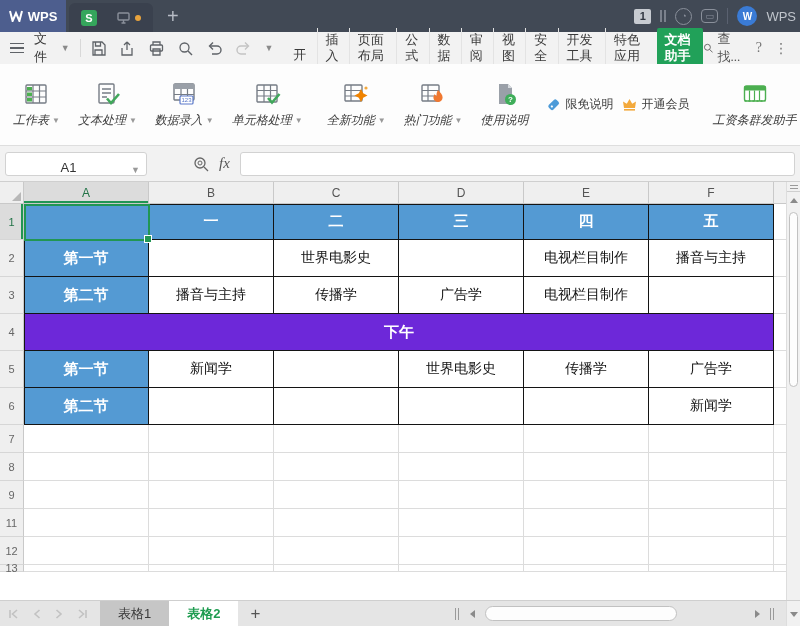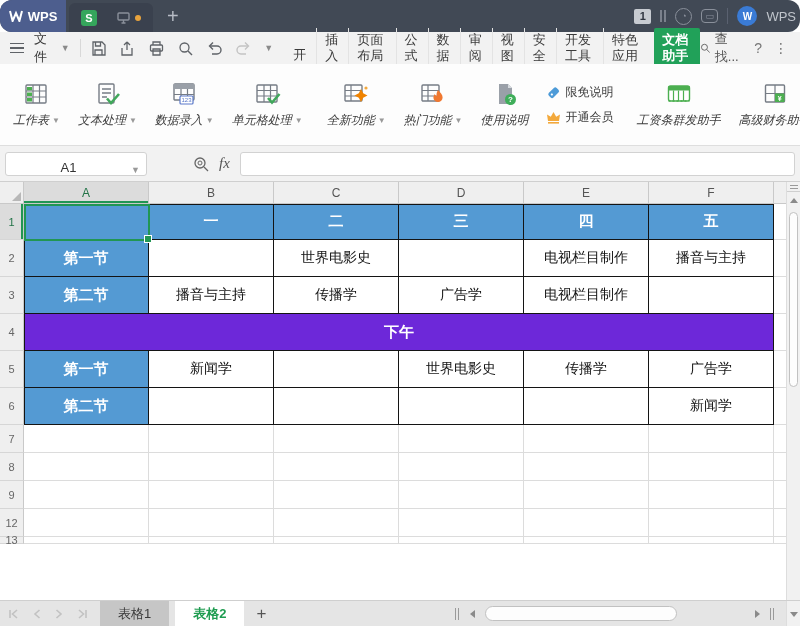--- a/index.html
+++ b/index.html
@@ -1,21 +1,21 @@
 <!DOCTYPE html>
 <html><head>
 <meta charset="utf-8">
 <style>
   * { box-sizing: border-box; margin: 0; padding: 0; }
   html,body { width:800px; height:626px; overflow:hidden; background:#fff;
     font-family:"Liberation Sans","DejaVu Sans",sans-serif; }
 
   
   .titlebar { position:absolute; left:0; top:0; width:800px; height:32px;
-    background:#414955; display:flex; align-items:stretch; overflow:hidden;border-radius:12px; }
+    background:#414955; display:flex; align-items:stretch; overflow:hidden; }
   .wps-home { width:66px; background:#4D5E8E; color:#fff; display:flex; align-items:center;
     justify-content:center; gap:5px; font-size:13px; font-weight:bold; }
   .doc-tab { display:flex; align-items:center; gap:6px; padding:0 12px; font-size:13px;
     color:#C9CED6; background:#4A5160; margin-left:3px; border-radius:6px 6px 0 0; margin-top:3px; }
   .doc-tab.active { background:#3A414E; color:#5CB878; }
   .sq-icon { width:16px; height:16px; border-radius:3px; display:flex; align-items:center;
     justify-content:center; flex:none; }
   .sq-red { background:#E0442F; }
   .sq-green { background:#35A65C; color:#fff; font-size:11px; font-weight:bold; }
   .tab-monitor { display:flex; align-items:center; gap:5px; margin-left:14px; }
@@ -30,21 +30,21 @@
     color:#8A909B; font-size:9px; display:flex; align-items:center; justify-content:center; }
   .tb-rsq { width:17px; height:14px; border:1.4px solid #8A909B; border-radius:4px;
     color:#8A909B; font-size:9px; display:flex; align-items:center; justify-content:center; }
   .tb-div { width:1px; height:16px; background:#5A6170; }
   .avatar { width:20px; height:20px; border-radius:50%; background:#3A7BD5; color:#fff;
     font-size:10px; font-weight:bold; display:flex; align-items:center; justify-content:center; }
   .acct { color:#C0C5CC; font-size:13px; white-space:nowrap; }
 
   
   .menubar { position:absolute; left:0; top:32px; width:800px; height:32px; background:#F2F2F2;
-    display:flex; align-items:center; font-size:13px; color:#3B3B3B; }
+    display:flex; align-items:center; font-size:13px; color:#3B3B3B;font-family:Liberation Serif, serif; }
   .hamb { display:flex; flex-direction:column; gap:3px; padding:0 8px 0 10px; }
   .hamb i { width:14px; height:1.6px; background:#5F6368; }
   .file-lbl { padding:0 2px; }
   .chev { color:#8a8a8a; font-size:9px; padding:0 6px; }
   .m-div { width:1px; height:18px; background:#D8D8D8; margin:0 4px; }
   .qicon { padding:0 6px; display:flex; align-items:center; }
   .menu-items { display:flex; align-items:center; margin-left:6px; }
   .menu-item { padding:4px 8px; border-left:1px solid #E3E3E3; line-height:16px; }
   .menu-item:first-child { border-left:none;margin-top:29px; }
   .menu-item.active { background:#21A159; color:#fff; border-radius:2px; font-weight:bold; border-left:none; margin-left:4px; }
@@ -54,21 +54,21 @@
   .more-v { font-size:14px; color:#777; letter-spacing:0; }
 
   
   .ribbon { position:absolute; left:0; top:64px; width:800px; height:82px; background:#FDFDFD;
     border-bottom:1px solid #DEDEDE; display:flex; align-items:center; padding:0 4px; }
   .rgroup { display:flex; flex-direction:column; align-items:center; justify-content:center;
     gap:4px; padding:0 9px; }
   .rlabel { font-size:12px; color:#3B3B3B; white-space:nowrap; display:flex; align-items:center; gap:3px;font-style:italic; }
   .rdrop { color:#999; font-size:8px; }
   .r-div { width:1px; height:58px; background:#E3E3E3; margin:0 3px; }
-  .promo-stack { display:flex; flex-direction:column; gap:8px; padding:0 8px; font-size:12px; color:#3B3B3B; }
+  .promo-stack { display:flex; flex-direction:row; gap:8px; padding:0 8px; font-size:12px; color:#3B3B3B; }
   .promo-item { display:flex; align-items:center; gap:5px; white-space:nowrap; }
 
   
   .formulabar { position:absolute; left:0; top:146px; width:800px; height:36px; background:#F2F2F2;
     border-bottom:1px solid #CFCFCF; display:flex; align-items:center; }
   .namebox { width:142px; height:24px; margin-left:5px; background:#fff; border:1px solid #D2D2D2;
     border-radius:3px; display:flex; align-items:flex-end; font-size:13px; color:#333; }
   .namebox .nb-val { flex:1; text-align:center; }
   .namebox .nb-ar { color:#999; font-size:9px; padding-right:6px; }
   .fx-zone { display:flex; align-items:center; gap:10px; padding:0 10px 0 46px; }
@@ -116,21 +116,21 @@
   .tri-up { width:0; height:0; border-left:4px solid transparent; border-right:4px solid transparent;
     border-bottom:5px solid #8a8a8a; }
   .v-thumb { position:absolute; left:2px; top:30px; width:9px; height:175px; background:#FDFDFD;
     border:1px solid #C1C1C1; border-radius:5px; }
 
   
   .bottombar { position:absolute; left:0; bottom:0; width:800px; height:26px; background:#E5E5E5;
     border-top:1px solid #CFCFCF; display:flex; align-items:stretch; font-size:13px; }
   .nav { display:flex; align-items:center; gap:14px; padding:0 12px 0 8px; }
   .sheet-tab { padding:0 18px; display:flex; align-items:center; color:#3A3A3A; background:#C6C6C6; }
-  .sheet-tab.active { background:#FFF; color:#1E9C50; font-weight:bold;margin-left:6px; }
+  .sheet-tab.active { background:#FFF; color:#1E9C50; font-weight:bold; }
   .tab-add { padding:0 12px; display:flex; align-items:center; color:#555; font-size:17px; }
   .hs-split { position:absolute; left:455px; top:7px; display:flex; gap:2px; }
   .hs-split i { width:1px; height:12px; background:#9a9a9a; }
   .hs-left { position:absolute; left:470px; top:9px; width:0; height:0; border-top:4px solid transparent;
     border-bottom:4px solid transparent; border-right:5px solid #8a8a8a; }
   .hs-thumb { position:absolute; left:485px; top:5px; width:192px; height:15px; background:#FDFDFD;
     border:1px solid #C1C1C1; border-radius:8px; }
   .hs-right { position:absolute; left:755px; top:9px; width:0; height:0; border-top:4px solid transparent;
     border-bottom:4px solid transparent; border-left:5px solid #8a8a8a; }
   .hs-split2 { position:absolute; left:770px; top:7px; display:flex; gap:2px; }
@@ -490,20 +490,30 @@
         <div class="rh">9</div>
         <div class="ecell"></div>
         <div class="ecell"></div>
         <div class="ecell"></div>
         <div class="ecell"></div>
         <div class="ecell"></div>
         <div class="ecell"></div>
         <div class="sliver"></div>
       </div>
     <div class="row r28">
+        <div class="rh">11</div>
+        <div class="ecell"></div>
+        <div class="ecell"></div>
+        <div class="ecell"></div>
+        <div class="ecell"></div>
+        <div class="ecell"></div>
+        <div class="ecell"></div>
+        <div class="sliver"></div>
+      </div>
+    <div class="row r28">
         <div class="rh">12</div>
         <div class="ecell"></div>
         <div class="ecell"></div>
         <div class="ecell"></div>
         <div class="ecell"></div>
         <div class="ecell"></div>
         <div class="ecell"></div>
         <div class="sliver"></div>
       </div>
 

